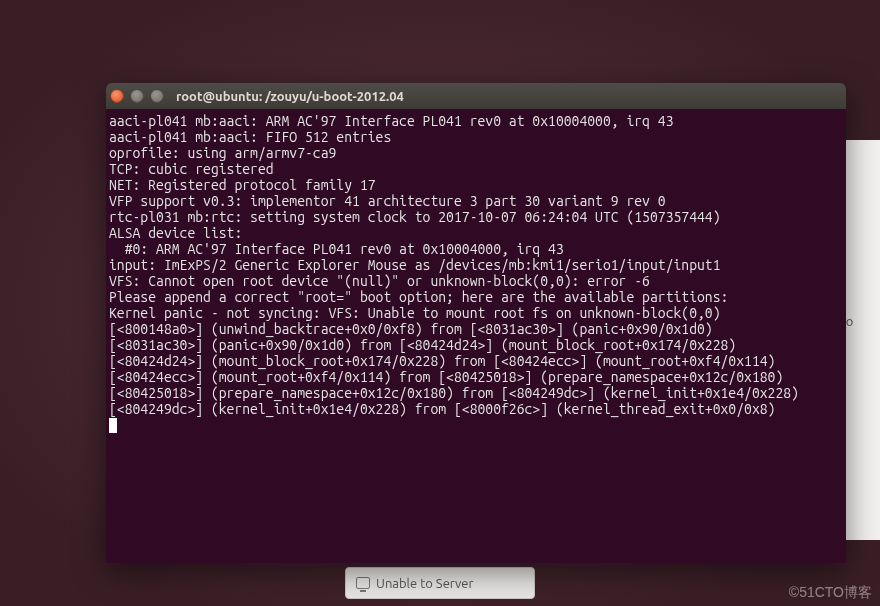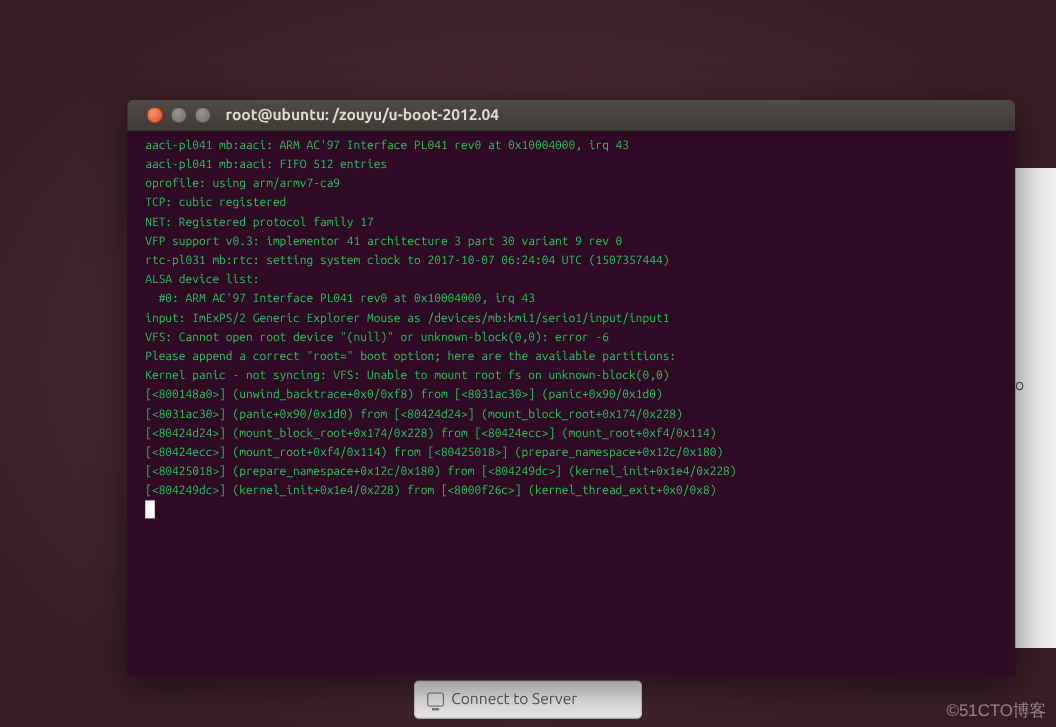--- a/index.html
+++ b/index.html
@@ -56,21 +56,21 @@
     background: #300a24;
     border-radius: 6px 6px 0 0;
     box-shadow: 0 8px 30px rgba(0,0,0,0.5);
     overflow: hidden;
   }
   .term-titlebar {
     height: 26px;
     background: linear-gradient(to bottom, #4f4b46 0%, #3e3b37 100%);
     display: flex;
     align-items: center;
-    padding: 0 16px;
+    padding: 0 4px;
     gap: 6px;
   }
   .win-btn {
     width: 14px;
     height: 14px;
     border-radius: 50%;
     display: inline-block;
     border: 1px solid rgba(0,0,0,0.4);
   }
   .btn-close { background: radial-gradient(circle at 40% 35%, #f79674, #dd4814); }
@@ -78,23 +78,23 @@
   .btn-max   { background: radial-gradient(circle at 40% 35%, #9b958e, #6e6a64); }
   .term-title {
     margin-left: 6px;
     color: #dfdbd2;
     font-family: Ubuntu, sans-serif;
     font-size: 13px;
     font-weight: bold;
     white-space: nowrap;
   }
   .term-body {
-    padding: 4px 15px;
-    color: #22c55e;
-    font-size: 10px;
+    padding: 4px 3px;
+    color: #e5e5e5;
+    font-size: 14px;
     line-height: 16px;
     white-space: pre-wrap;
     word-break: break-all;
     font-family: "Ubuntu Mono", "DejaVu Sans Mono", monospace;
   }
   .cursor {
     display: inline-block;
     width: 8px;
     height: 15px;
     background: #ffffff;
@@ -136,21 +136,21 @@
 
 <div class="desktop-bg"></div>
 
 <div class="bg-panel">
   <div>V</div>
   <div>u-bo</div>
 </div>
 
 <div class="bottom-toolbar">
   <span class="screen-icon"></span>
-  <span>Connect to Server</span>
+  <span>Unable to Server</span>
 </div>
 
 <div class="wm-text">https://csdn.net/qq/article</div>
 
 <div class="term-window">
   <div class="term-titlebar">
     <span class="win-btn btn-close"></span>
     <span class="win-btn btn-min"></span>
     <span class="win-btn btn-max"></span>
     <span class="term-title">root@ubuntu: /zouyu/u-boot-2012.04</span>

